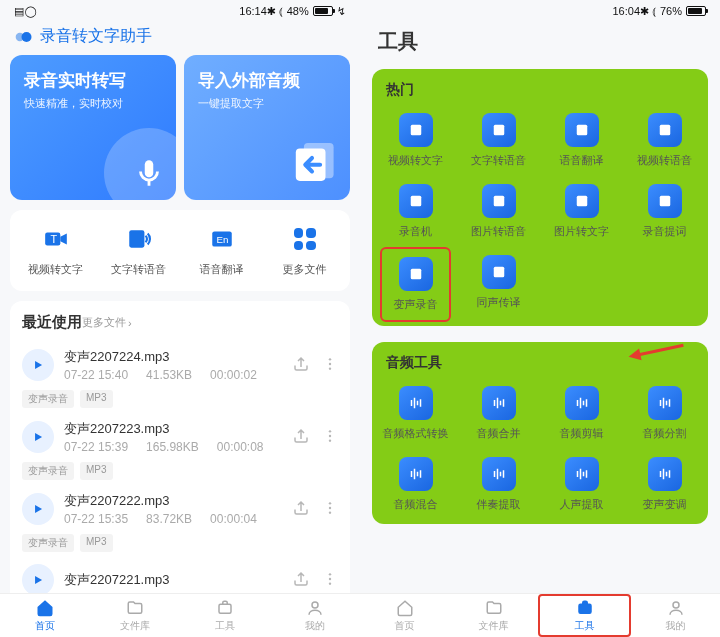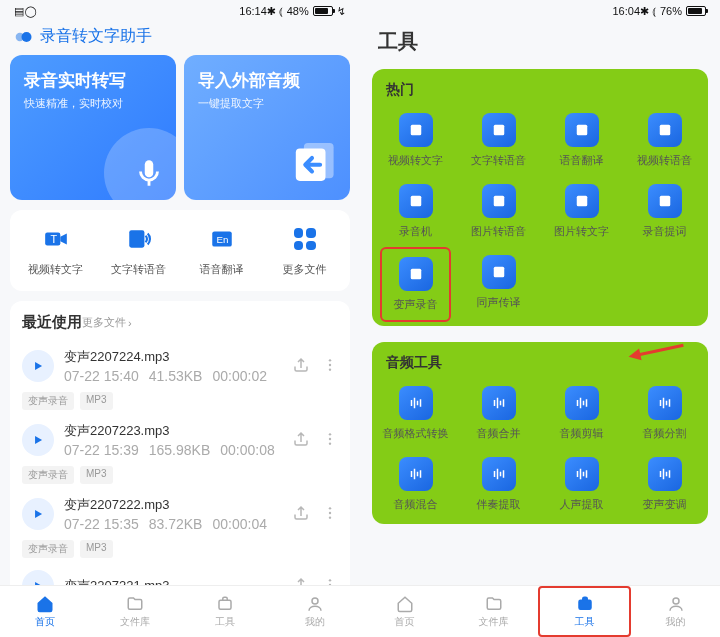--- a/index.html
+++ b/index.html
@@ -30,26 +30,26 @@
 .dots4{display:grid;grid-template-columns:1fr 1fr;gap:3px;width:22px;height:22px}
 .dots4 i{background:#1a73e8;border-radius:4px}
 .section{background:#fff;margin:0 10px;border-radius:12px;padding:12px;flex:1;overflow:hidden}
 .sec-hd{display:flex;align-items:center;margin-bottom:10px}
 .sec-hd h4{font-size:15px;font-weight:700}
 .more{font-size:11px;color:#999;display:flex;align-items:center;gap:2px;cursor:pointer}
 .file{display:flex;align-items:center;gap:10px;padding:6px 0}
 .play{width:32px;height:32px;background:#e8f1ff;border-radius:50%;display:flex;align-items:center;justify-content:center;color:#1a73e8;cursor:pointer;flex-shrink:0}
 .finfo{flex:1;min-width:0}
 .fname{font-size:13px;color:#333}
-.fmeta{font-size:14px;color:#aaa;display:flex;gap:10px;margin-top:2px}
+.fmeta{font-size:12px;color:#aaa;display:flex;gap:18px;margin-top:2px}
 .ficons{display:flex;align-items:center;gap:12px;color:#b7b7b7}
 .ficons .iact{cursor:pointer}
 .tags{display:flex;gap:6px;padding:2px 0 6px}
 .tag{font-size:10px;background:#f3f3f3;color:#999;padding:2px 6px;border-radius:3px}
-.tabbar{position:absolute;left:0;right:0;bottom:0;height:52px;background:#fff;display:flex;border-top:1px solid #eee}
+.tabbar{position:absolute;left:0;right:0;bottom:0;height:44px;background:#fff;display:flex;border-top:1px solid #eee}
 .tab{flex:1;display:flex;flex-direction:column;align-items:center;justify-content:center;gap:2px;font-size:10px;color:#aaa;cursor:pointer}
 .tab.active{color:#1a73e8}
 .tab .tic{height:18px;display:flex;align-items:center;justify-content:center}
 
 
 .r-hd{padding:6px 18px 6px;font-size:20px;font-weight:700}
 .r-block{background:#84cc16;margin:8px 12px;border-radius:12px;padding:12px 2px 4px}
 .r-block h5{font-size:14px;font-weight:700;padding:0 12px 6px}
 .grid4{display:grid;grid-template-columns:repeat(4,1fr)}
 .tool{display:flex;flex-direction:column;align-items:center;gap:6px;padding:8px 0;cursor:pointer}

